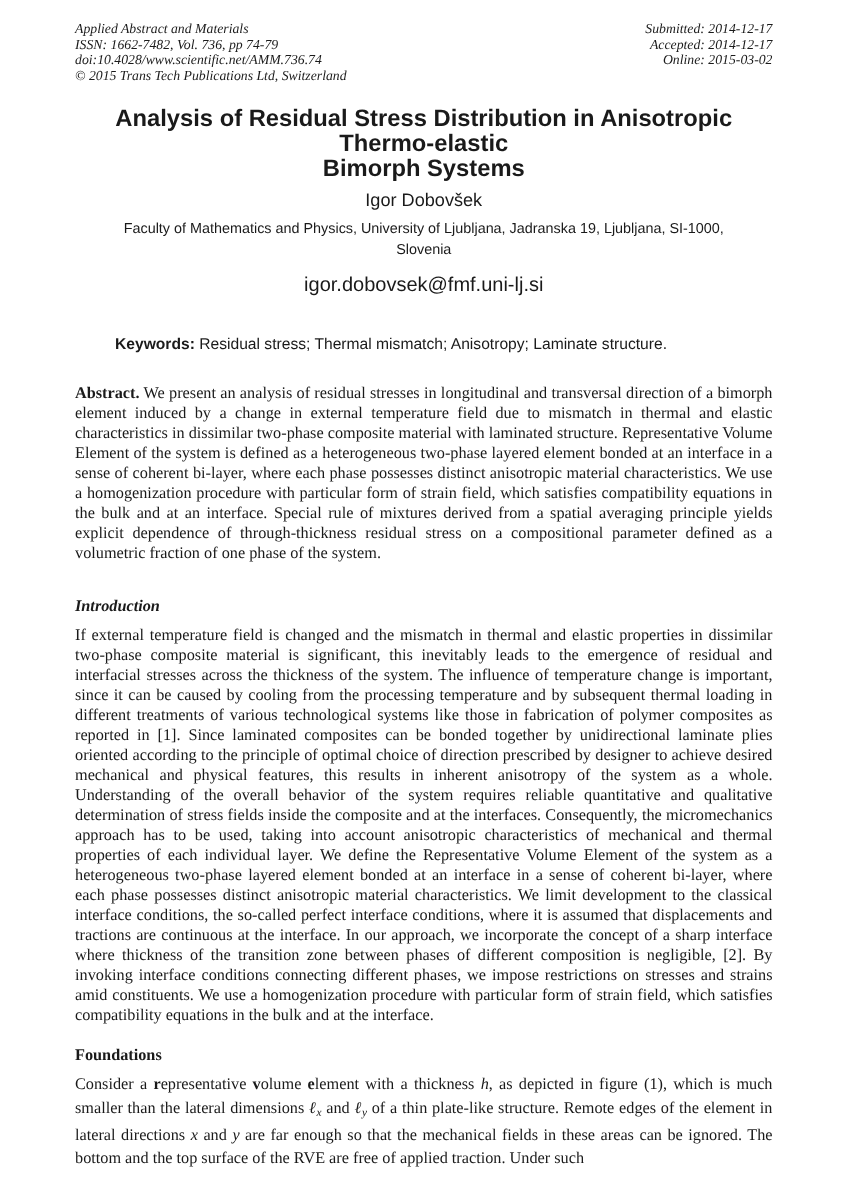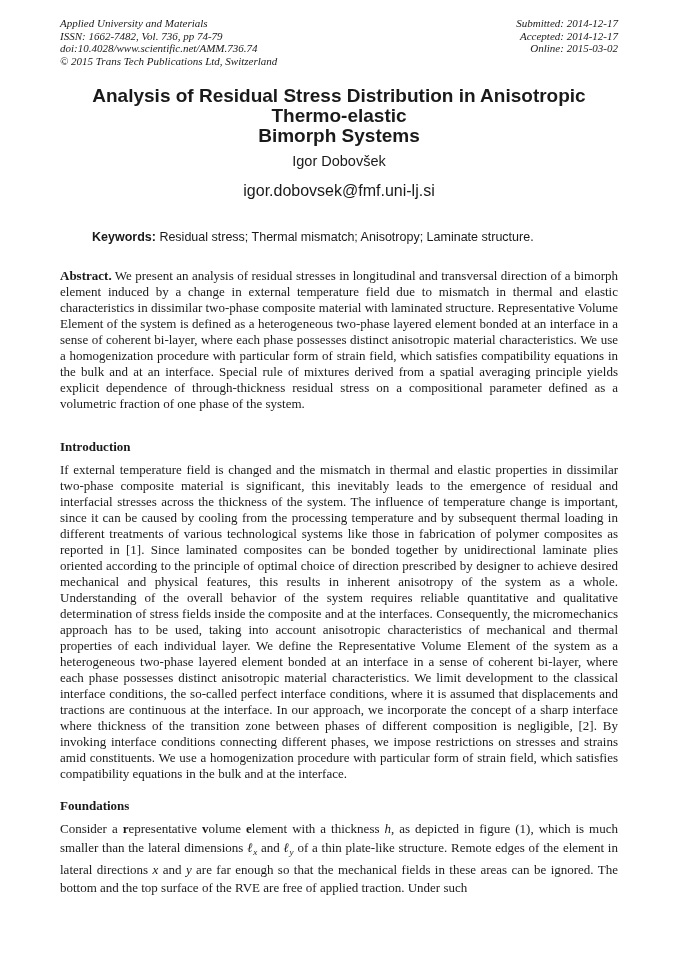--- a/index.html
+++ b/index.html
@@ -76,54 +76,55 @@
     text-align: justify;
   }
   .abstract    { margin-top: 23px; }
   .section-h {
     margin: 0;
     font-family: "Liberation Serif", "DejaVu Serif", serif;
     font-weight: bold;
     font-size: 13px;
     line-height: 16px;
   }
-  .h-intro       { margin-top: 27px; }
+  .h-intro       { margin-top: 27px; font-style: italic; }
   .p-intro       { margin-top: 7px; }
   .h-foundations { margin-top: 16px; }
   .p-foundations { margin-top: 6px; line-height: 18.5px; }
   .seg-i   { font-style: italic; }
   .seg-b   { font-weight: bold; }
   .seg-sub { font-style: italic; font-size: 0.7em; vertical-align: -0.3em; }
 </style>
 </head>
 <body>
 
 <div class="page">
 
   <div class="jheader">
     <div class="left">
-      <div>Applied University and Materials</div>
+      <div>Applied Abstract and Materials</div>
       <div>ISSN: 1662-7482, Vol. 736, pp 74-79</div>
       <div>doi:10.4028/www.scientific.net/AMM.736.74</div>
       <div>© 2015 Trans Tech Publications Ltd, Switzerland</div>
     </div>
     <div class="right">
       <div>Submitted: 2014-12-17</div>
       <div>Accepted: 2014-12-17</div>
       <div>Online: 2015-03-02</div>
     </div>
   </div>
 
   <h1 class="title">
     <span>Analysis of Residual Stress Distribution in Anisotropic Thermo-elastic</span><br>
     <span>Bimorph Systems</span>
   </h1>
 
   <div class="author">Igor Dobovšek</div>
 
+  <div class="affiliation">Faculty of Mathematics and Physics, University of Ljubljana, Jadranska 19, Ljubljana, SI-1000, Slovenia</div>
 
   <div class="email">igor.dobovsek@fmf.uni-lj.si</div>
 
   <div class="keywords">
     <b>Keywords:</b><span> Residual stress; Thermal mismatch; Anisotropy; Laminate structure.</span>
   </div>
 
   <p class="bodypar abstract">
     <b>Abstract.</b><span> We present an analysis of residual stresses in longitudinal and transversal direction of a bimorph element induced by a change in external temperature field due to mismatch in thermal and elastic characteristics in dissimilar two-phase composite material with laminated structure. Representative Volume Element of the system is defined as a heterogeneous two-phase layered element bonded at an interface in a sense of coherent bi-layer, where each phase possesses distinct anisotropic material characteristics. We use a homogenization procedure with particular form of strain field, which satisfies compatibility equations in the bulk and at an interface. Special rule of mixtures derived from a spatial averaging principle yields explicit dependence of through-thickness residual stress on a compositional parameter defined as a volumetric fraction of one phase of the system.</span>
   </p>

